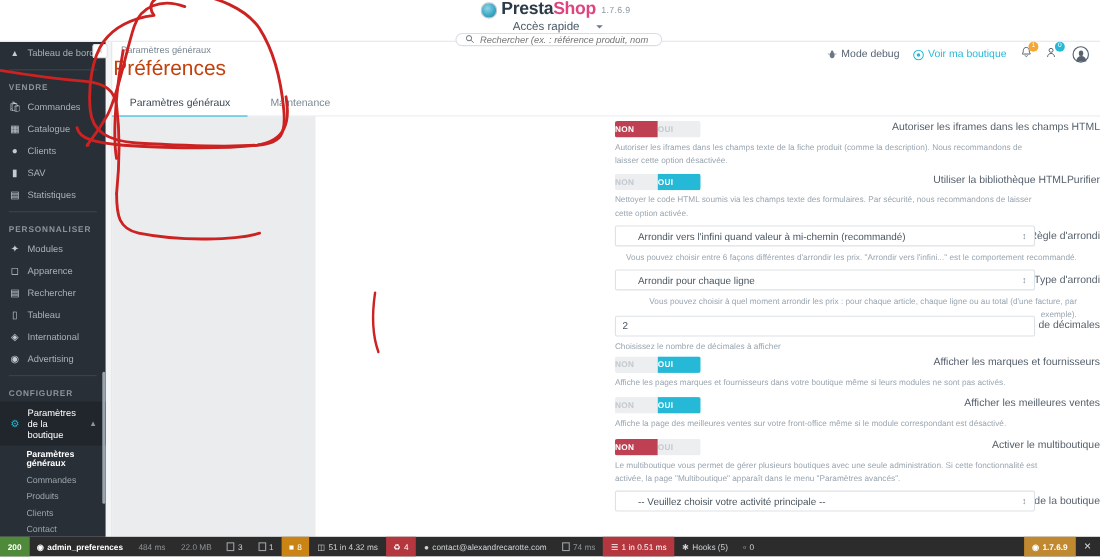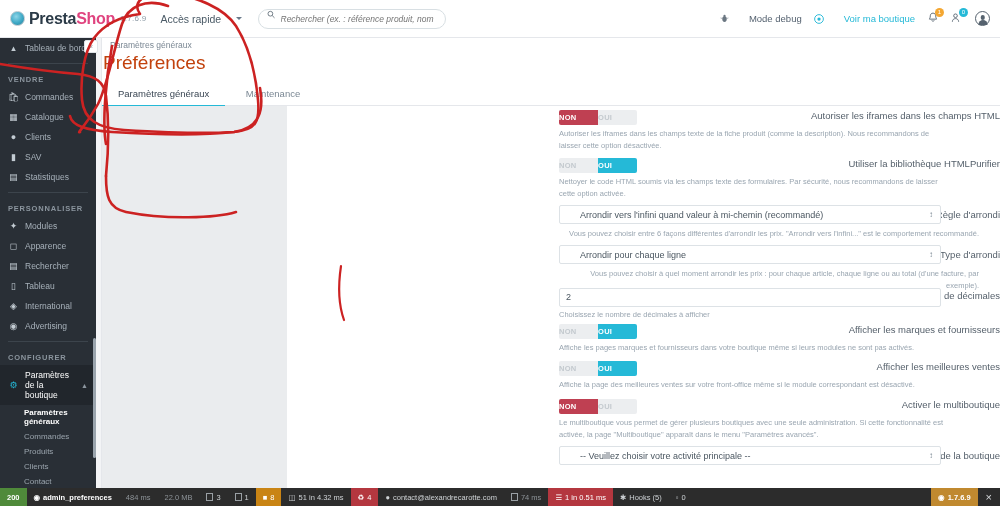--- a/index.html
+++ b/index.html
@@ -7,21 +7,21 @@
     width: 1000px; height: 506px; overflow: hidden;
     font-family: "Liberation Sans", sans-serif;
     background: #fff;
   }
   #root { position: relative; width: 1000px; height: 506px; }
 
   
   .topbar {
     position: absolute; top: 0; left: 0; width: 1000px; height: 38px;
     background: #fff; border-bottom: 1px solid #e5e7eb;
-    display: flex; align-items: center; z-index: 40;
+    display: flex; align-items: center; z-index: 40; flex-direction: column;
   }
   .logo-wrap { display: flex; align-items: center; padding-left: 10px; }
   .logo-mark {
     width: 15px; height: 15px; border-radius: 50%;
     background: radial-gradient(circle at 40% 35%, #8fd5e8 0%, #3ea9c6 55%, #2b7f99 100%);
     border: 1px solid #b9c6ce; margin-right: 4px;
   }
   .logo-text { font-size: 16px; font-weight: bold; letter-spacing: -.3px; }
   .logo-text .a { color: #2b3a47; }
   .logo-text .b { color: #e0447f; }
@@ -38,21 +38,21 @@
     display: flex; padding: 0 8px; gap: 5px;
   }
   .search-box input {
     border: 0; outline: 0; font-size: 8.5px; font-style: italic;
     color: #9aa7b0; width: 100%; font-family: inherit; background: transparent;
   }
   .hdr-right {
     margin-left: auto; display: flex; align-items: center; gap: 12px;
     padding-right: 10px; font-size: 9.5px; color: #556270;
   }
-  .hdr-item { display: flex; align-items: center; gap: 20px; cursor: pointer; white-space: nowrap; }
+  .hdr-item { display: flex; align-items: center; gap: 4px; cursor: pointer; white-space: nowrap; }
   .hdr-item.shop { color: #25b9d7; }
   .badge-ico { position: relative; cursor: pointer; }
   .nbadge {
     position: absolute; top: -4px; right: -5px; min-width: 9px; height: 9px;
     border-radius: 50%; font-size: 6px; color: #fff; line-height: 9px;
     text-align: center; padding: 0 1px;
   }
   .nbadge.orange { background: #f4a732; }
   .nbadge.cyan { background: #25b9d7; }
   .avatar-circle {

